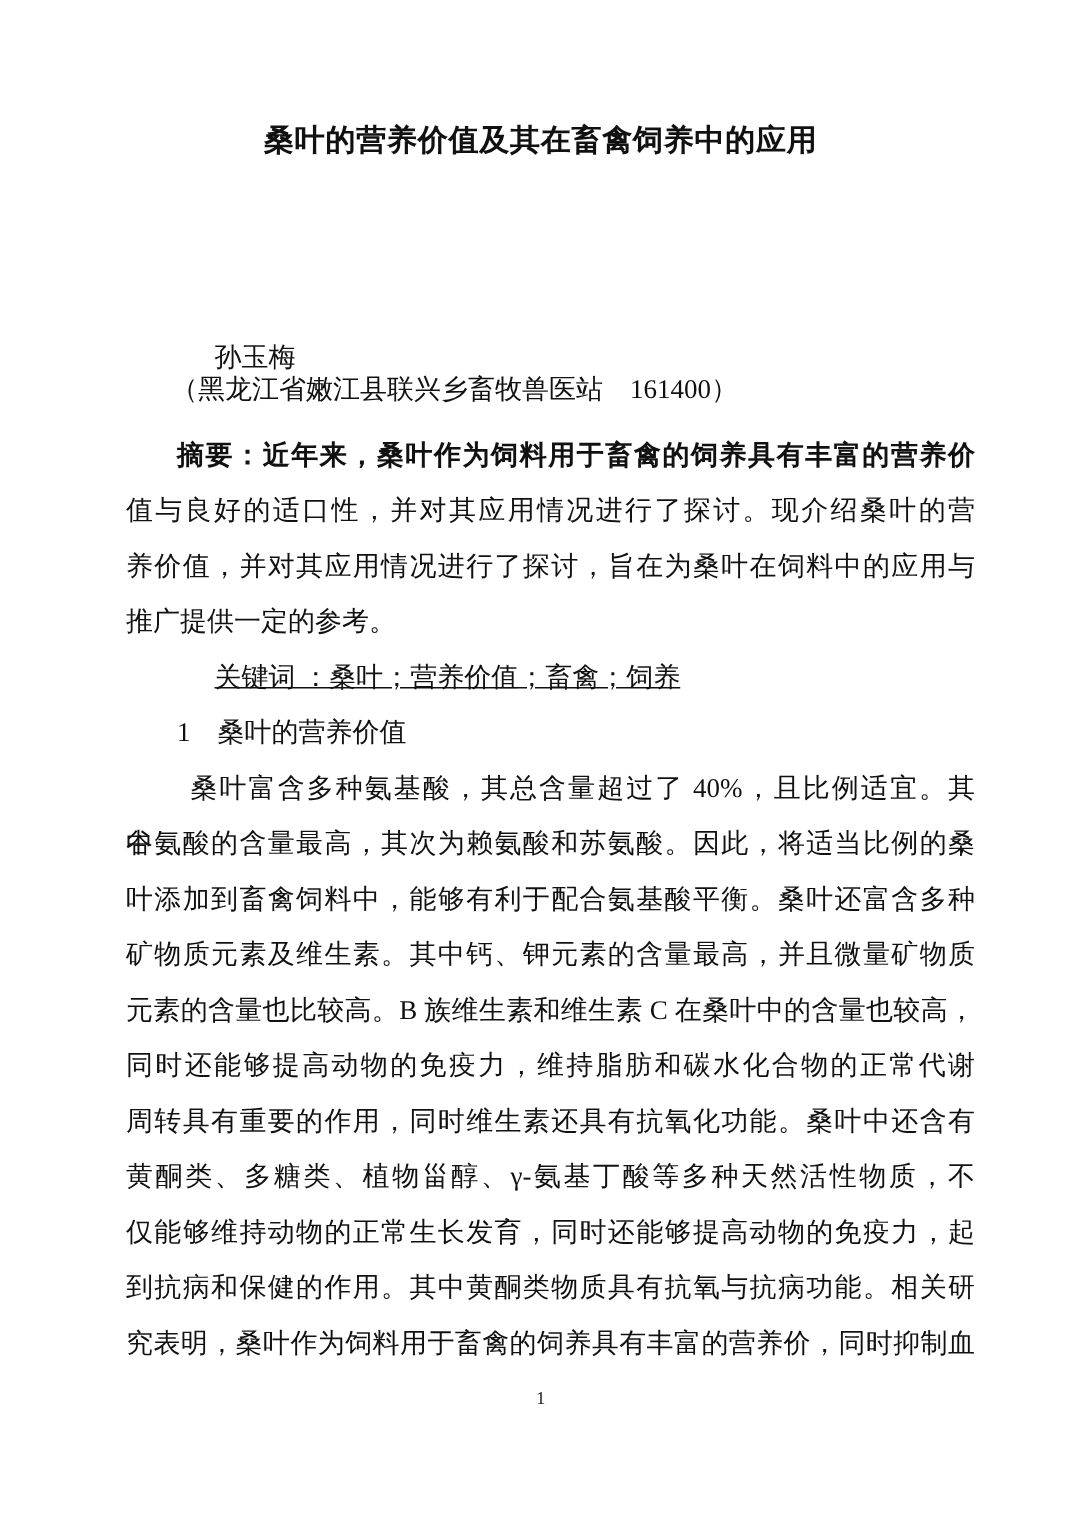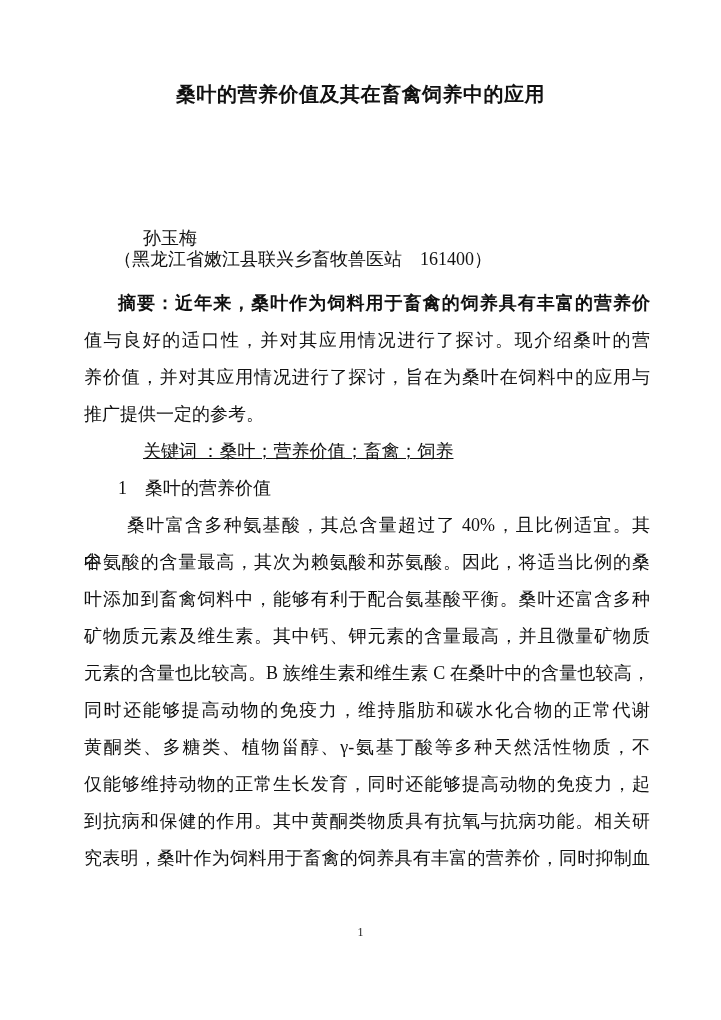--- a/index.html
+++ b/index.html
@@ -98,20 +98,21 @@
 
     <div class="row section-row">1　桑叶的营养价值</div>
 
     <div class="para body-para">
         <div class="line fill">桑叶富含多种氨基酸，其总含量超过了 40%，且比例适宜。其中，</div>
         <div class="line fill">谷氨酸的含量最高，其次为赖氨酸和苏氨酸。因此，将适当比例的桑</div>
         <div class="line fill">叶添加到畜禽饲料中，能够有利于配合氨基酸平衡。桑叶还富含多种</div>
         <div class="line fill">矿物质元素及维生素。其中钙、钾元素的含量最高，并且微量矿物质</div>
         <div class="line fill">元素的含量也比较高。B 族维生素和维生素 C 在桑叶中的含量也较高，</div>
         <div class="line fill">同时还能够提高动物的免疫力，维持脂肪和碳水化合物的正常代谢</div>
+        <div class="line fill">周转具有重要的作用，同时维生素还具有抗氧化功能。桑叶中还含有</div>
         <div class="line fill">黄酮类、多糖类、植物甾醇、γ-氨基丁酸等多种天然活性物质，不</div>
         <div class="line fill">仅能够维持动物的正常生长发育，同时还能够提高动物的免疫力，起</div>
         <div class="line fill">到抗病和保健的作用。其中黄酮类物质具有抗氧与抗病功能。相关研</div>
         <div class="line fill">究表明，桑叶作为饲料用于畜禽的饲养具有丰富的营养价，同时抑制血</div>
       </div>
 
   </div>
 
   <div class="page-number">1</div>
 

